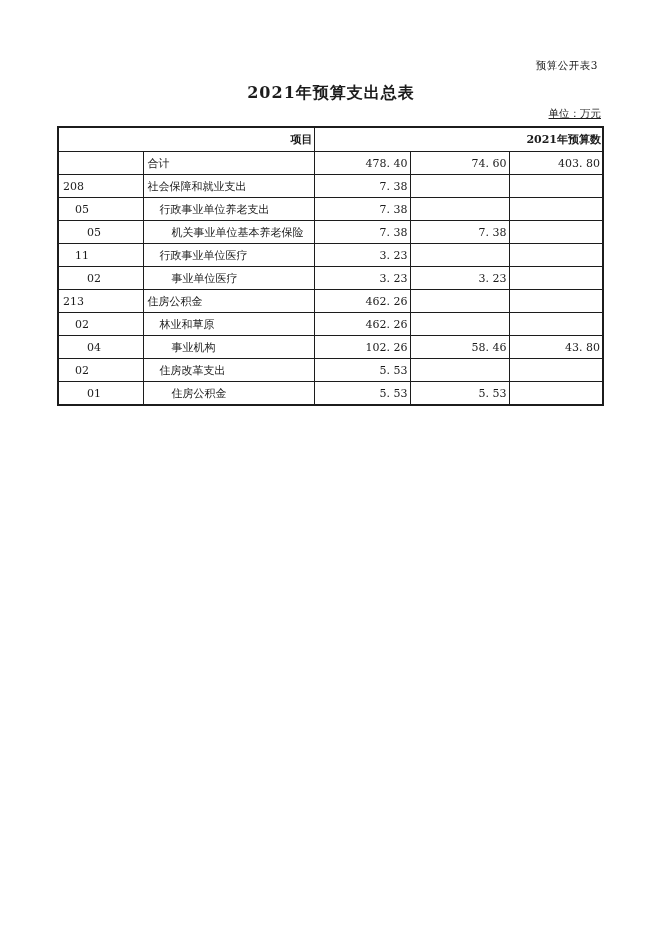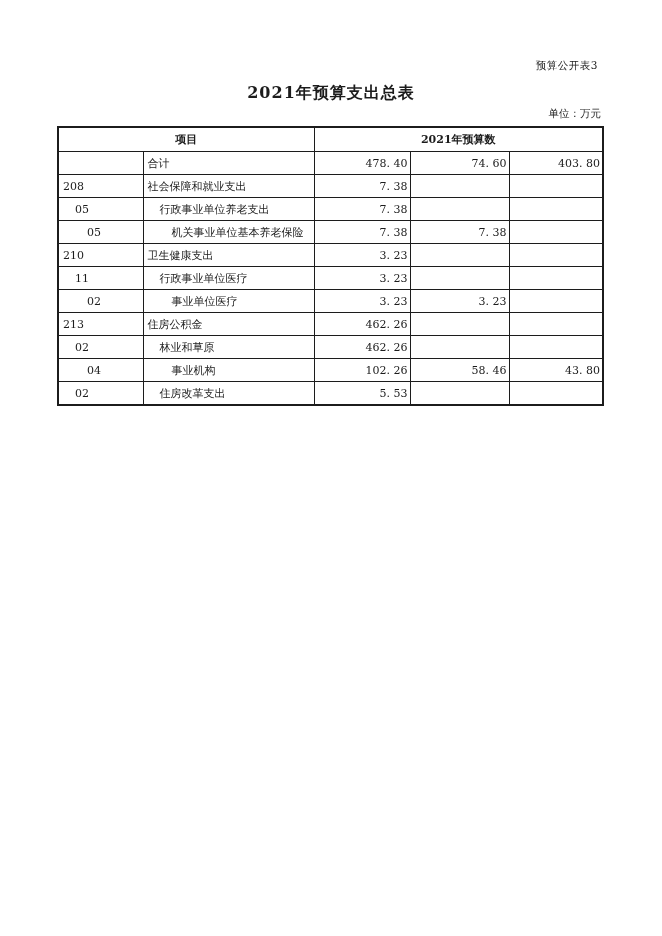--- a/index.html
+++ b/index.html
@@ -31,41 +31,42 @@
     text-align: center;
     font-size: 16px;
     font-weight: bold;
     letter-spacing: 1px;
   }
   .unit-label {
     position: absolute;
     top: 107px;
     right: 61px;
     font-size: 10.5px;
+    text-decoration: underline;
   }
   table.budget-table {
     position: absolute;
     left: 57px;
     top: 126px;
     width: 545px;
     border-collapse: collapse;
     table-layout: fixed;
     border: 2px solid #1c1c1c;
   }
   .budget-table th,
   .budget-table td {
     border: 1px solid #1c1c1c;
     font-size: 11px;
     white-space: nowrap;
     overflow: hidden;
     vertical-align: middle;
   }
   .budget-table thead th {
     font-weight: bold;
-    text-align: center;
+    text-align: right;
     height: 21px;
   }
   .budget-table tbody td {
     height: 20px;
     font-weight: normal;
   }
   td.code, td.name { text-align: left; }
   td.num {
     text-align: right;
     padding-right: 2px;
@@ -123,27 +124,20 @@
           <td class="num"></td>
         </tr>
         <tr>
           <td class="code indent-2">05</td>
           <td class="name indent-2">机关事业单位基本养老保险</td>
           <td class="num">7. 38</td>
           <td class="num">7. 38</td>
           <td class="num"></td>
         </tr>
         <tr>
-          <td class="code indent-0">210</td>
-          <td class="name indent-0">卫生健康支出</td>
-          <td class="num">3. 23</td>
-          <td class="num"></td>
-          <td class="num"></td>
-        </tr>
-        <tr>
           <td class="code indent-1">11</td>
           <td class="name indent-1">行政事业单位医疗</td>
           <td class="num">3. 23</td>
           <td class="num"></td>
           <td class="num"></td>
         </tr>
         <tr>
           <td class="code indent-2">02</td>
           <td class="name indent-2">事业单位医疗</td>
           <td class="num">3. 23</td>
@@ -171,16 +165,23 @@
           <td class="num">58. 46</td>
           <td class="num">43. 80</td>
         </tr>
         <tr>
           <td class="code indent-1">02</td>
           <td class="name indent-1">住房改革支出</td>
           <td class="num">5. 53</td>
           <td class="num"></td>
           <td class="num"></td>
         </tr>
+        <tr>
+          <td class="code indent-2">01</td>
+          <td class="name indent-2">住房公积金</td>
+          <td class="num">5. 53</td>
+          <td class="num">5. 53</td>
+          <td class="num"></td>
+        </tr>
       </tbody>
   </table>
 
 </div>
 
 </body></html>

